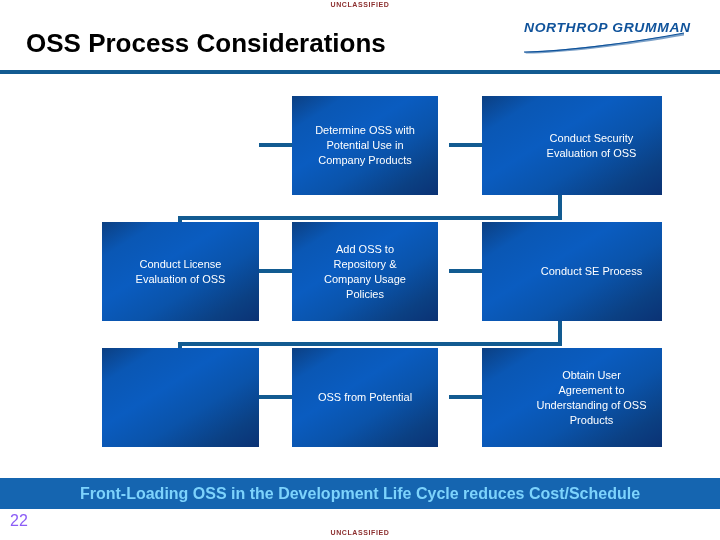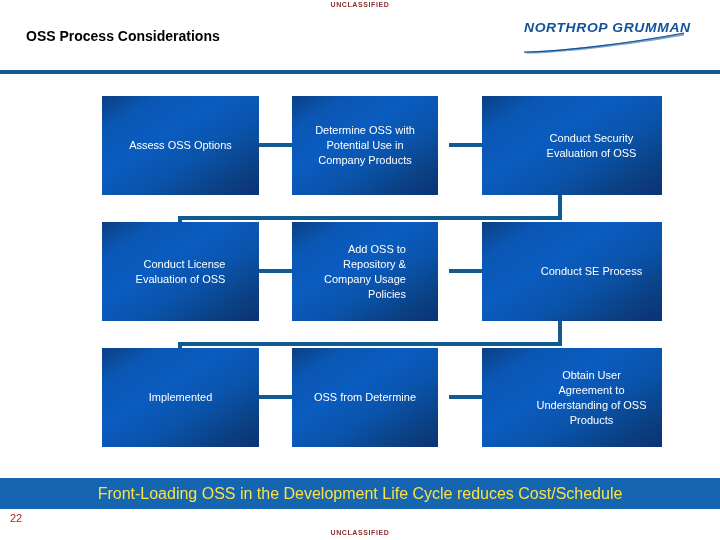--- a/index.html
+++ b/index.html
@@ -29,21 +29,21 @@
     font-weight: bold;
   }
   #class-top   { top: 1px; }
   #class-bottom{ top: 529px; }
 
   
   #page-title {
     position: absolute;
     left: 26px;
     top: 28px;
-    font-size: 14px;
+    font-size: 26px;
     font-weight: bold;
     color: #000000;
     letter-spacing: 0px;
     white-space: nowrap;
   }
 
   #header-rule {
     position: absolute;
     left: 0;
     top: 70px;
@@ -110,21 +110,21 @@
     padding: 2px 6px;
   }
   .node span { display: block; }
 
   
   .col1 { left: 102px; width: 157px; }
   .col2 { left: 292px; width: 146px; }
   .col3 { left: 482px; width: 180px; padding-left: 45px; }
   
   .row1 { top: 96px;  height: 99px; }
-  .row2 { top: 222px; height: 99px; text-align: right; }
+  .row2 { top: 222px; height: 99px; }
   .row3 { top: 348px; height: 99px; }
 
   
   .conn {
     position: absolute;
     background: #125b91;
   }
   .h-conn { height: 4px; }
   .v-conn { width: 4px; }
 
@@ -134,31 +134,31 @@
     left: 0;
     top: 478px;
     width: 720px;
     height: 31px;
     background: #1565b0;
     display: flex;
     align-items: center;
     justify-content: center;
   }
   #footer-text {
-    color: #fde047;
+    color: #7dd3fc;
     font-size: 16px;
-    font-weight: normal;
+    font-weight: bold;
     white-space: nowrap;
   }
   #page-number {
     position: absolute;
     left: 10px;
     top: 512px;
-    font-size: 11px;
-    color: #b91c1c;
+    font-size: 16px;
+    color: #8b5cf6;
   }
 </style>
 </head>
 <body>
 
 <div class="classification" id="class-top">UNCLASSIFIED</div>
 
 <div id="page-title">OSS Process Considerations</div>
 
 <div id="header-rule"></div>
@@ -166,25 +166,20 @@
 <div id="logo">
   <div id="logo-text">NORTHROP GRUMMAN</div>
   <svg id="logo-swoosh" viewBox="0 0 170 22">
     <path d="M8 20 C 40 20, 110 12, 168 1" stroke="#10539b" stroke-width="1.2" fill="none"></path>
     <path d="M8 20 C 40 19.2, 108 11.6, 168 1 L 168 3.4 C 110 13.6, 42 21.6, 10 21.4 Z" fill="#10539b" opacity="0.55"></path>
   </svg>
 </div>
 
 <div id="flow">
 
-  <div class="node col1 row1">
-    <div>
-      <span>Assess OSS Options</span>
-    </div>
-  </div>
 
   <div class="node col2 row1">
     <div>
       <span>Determine OSS with</span>
       <span>Potential Use in</span>
       <span>Company Products</span>
     </div>
   </div>
 
   <div class="node col3 row1">
@@ -225,27 +220,26 @@
 
   <div class="conn h-conn" style="left:259px; top:269px; width:33px;"></div>
   <div class="conn h-conn" style="left:449px; top:269px; width:33px;"></div>
 
   <div class="conn v-conn" style="left:558px; top:321px; height:25px;"></div>
   <div class="conn h-conn" style="left:178px; top:342px; width:384px;"></div>
   <div class="conn v-conn" style="left:178px; top:342px; height:33px;"></div>
 
   <div class="node col1 row3">
     <div>
-      <span>Implemented</span>
     </div>
   </div>
 
   <div class="node col2 row3">
     <div>
-      <span>OSS from Determine</span>
+      <span>OSS from Potential</span>
     </div>
   </div>
 
   <div class="node col3 row3">
     <div>
       <span>Obtain User</span>
       <span>Agreement to</span>
       <span>Understanding of OSS</span>
       <span>Products</span>
     </div>

